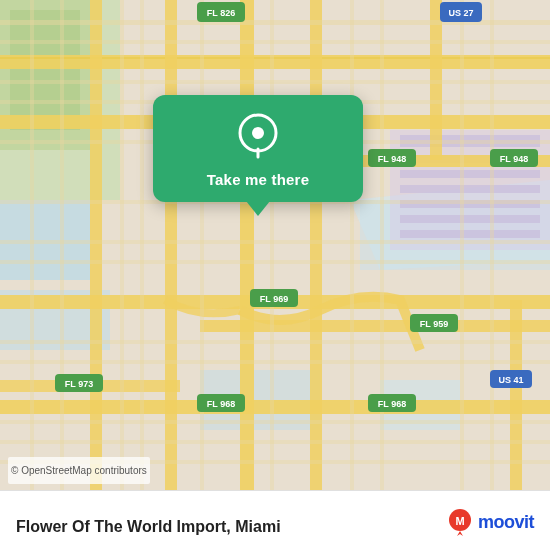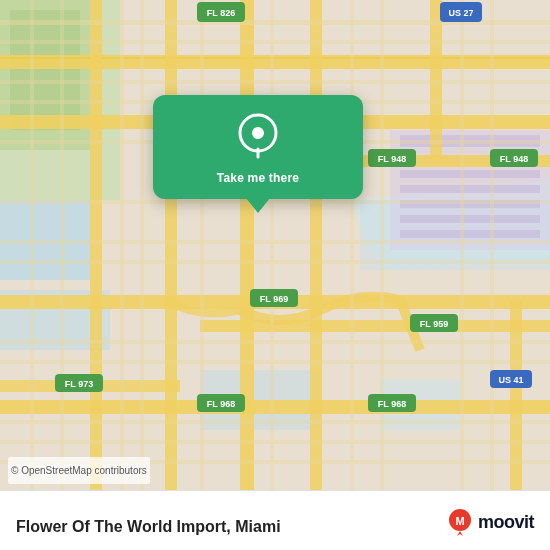--- a/index.html
+++ b/index.html
@@ -45,21 +45,21 @@
     }
 
     #moovit-icon {
       width: 28px;
       height: 28px;
     }
 
     .moovit-text {
       font-size: 18px;
       font-weight: 700;
-      color: #0f172a;
+      color: #1d4ed8;
       letter-spacing: -0.5px;
     }
 
     
     .attribution {
       position: absolute;
       bottom: 6px;
       left: 8px;
       font-size: 10px;
       color: #555;
@@ -99,21 +99,21 @@
       border-top: 15px solid #2eaa6e;
     }
 
     .popup-pin {
       width: 48px;
       height: 48px;
       margin-bottom: 10px;
     }
 
     .popup-label {
-      font-size: 12px;
+      font-size: 15px;
       font-weight: 600;
       color: #ffffff;
       text-align: center;
       letter-spacing: 0.2px;
     }
 
     
     
     svg.map-svg {
       width: 100%;

